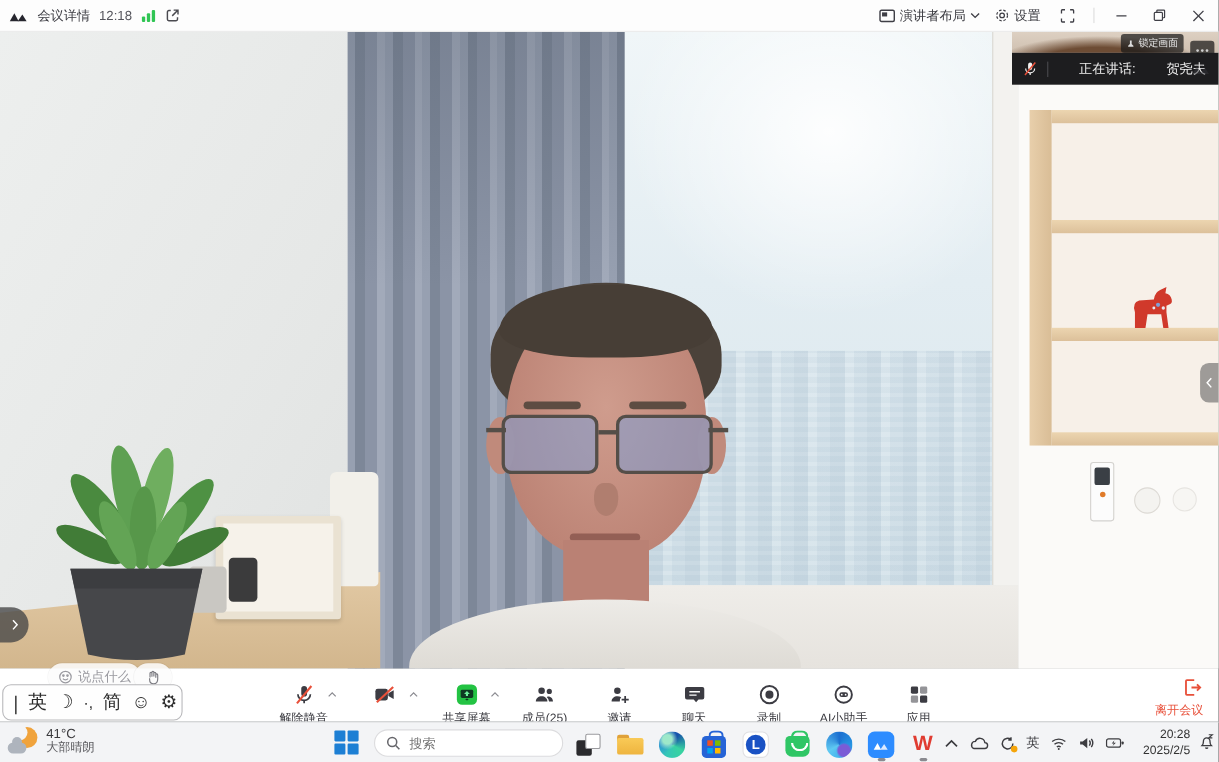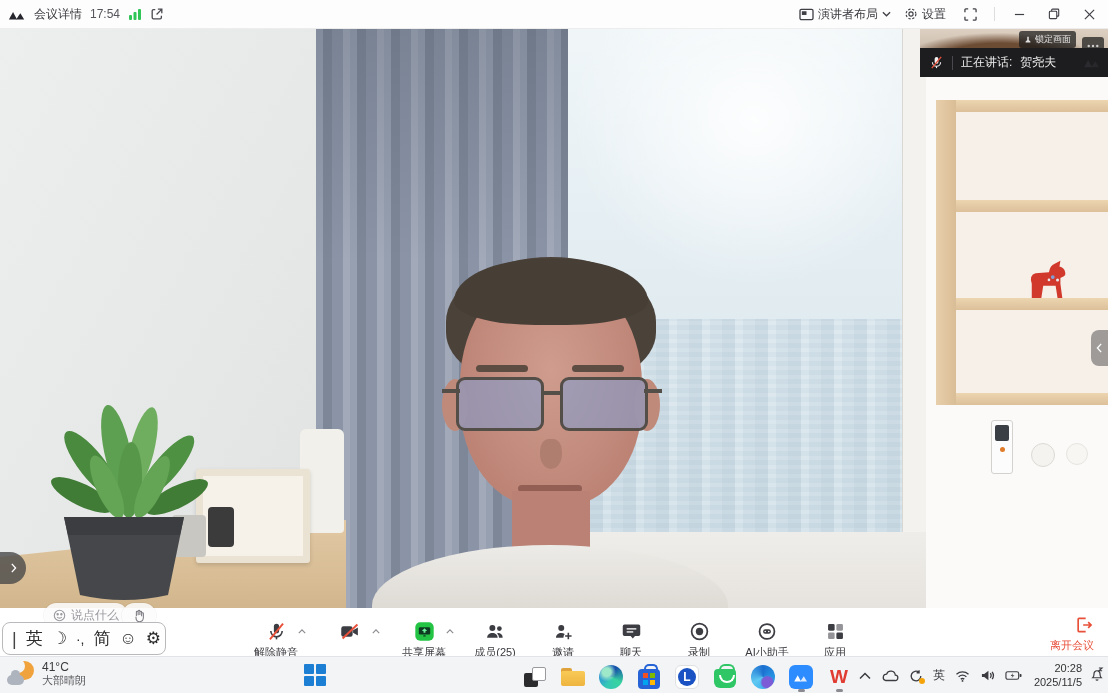--- a/index.html
+++ b/index.html
@@ -72,21 +72,21 @@
 
   
   .thumb-strip{left:920px;top:0;width:188px;height:19px;background:
       radial-gradient(ellipse at 42% 160%,#6d4c34 0 38%,rgba(109,76,52,0) 62%),
       linear-gradient(#ddd0c2,#cfc0b0);}
   .pill{position:absolute;height:17px;background:rgba(25,25,25,.72);border-radius:3px;color:#e6e6e6;
         font-size:9px;display:flex;align-items:center;gap:3px;padding:0 5px;}
   .banner{left:920px;top:19px;width:188px;height:29px;background:#1d1d1f;display:flex;align-items:center;
           gap:8px;padding:0 9px;z-index:5;}
   .banner-div{width:1px;height:14px;background:#4a4a4e;}
-  .banner-txt{font-size:12px;color:#f0f0f0;white-space:nowrap;}
+  .banner-txt{font-size:12px;color:#f0f0f0;white-space:nowrap;margin-left:20px;}
   .watermark{position:absolute;right:5px;top:7px;opacity:.5;}
 
   
   .tab-right{right:0;top:301px;width:17px;height:36px;background:rgba(85,85,85,.55);border-radius:8px 0 0 8px;
              display:flex;align-items:center;justify-content:center;color:#fff;font-size:11px;}
   .tab-left{left:0;top:523px;width:26px;height:32px;background:rgba(72,72,72,.8);border-radius:0 16px 16px 0;
             display:flex;align-items:center;justify-content:center;color:#fff;font-size:12px;}
 
   
   .qpill{position:absolute;height:25px;background:rgba(252,252,252,.88);border-radius:13px;display:flex;
@@ -162,21 +162,21 @@
 
   <div class="titlebar">
     <div class="tb-left">
       <span>
         <svg width="18" height="16" viewBox="0 0 20 16">
             <path d="M1 14h9L5.6 5.8z" fill="#26262e"></path>
             <path d="M9 14h9l-4.3-6.9z" fill="#26262e"></path>
           </svg>
       </span>
       <span class="tb-txt">会议详情</span>
-      <span class="tb-time">17:54</span>
+      <span class="tb-time">12:18</span>
       <span>
         <svg width="14" height="12" viewBox="0 0 14 12">
             <rect x="1" y="7" width="3" height="5" rx="1" fill="#30c554"></rect>
             <rect x="5.5" y="4" width="3" height="8" rx="1" fill="#30c554"></rect>
             <rect x="10" y="1" width="3" height="11" rx="1" fill="#30c554"></rect>
           </svg>
       </span>
       <span>
         <svg width="14" height="14" viewBox="0 0 16 16" fill="none" stroke="#4a4a50" stroke-width="1.5">
             <path d="M6 3H4a1.5 1.5 0 0 0-1.5 1.5V12A1.5 1.5 0 0 0 4 13.5h7.5A1.5 1.5 0 0 0 13 12v-2"></path>
@@ -509,20 +509,27 @@
       </span>
     </div>
 
     <div class="startbtn">
         <i></i>
         <i></i>
         <i></i>
         <i></i>
       </div>
 
+    <div class="searchbox">
+      <svg width="13" height="13" viewBox="0 0 14 14" fill="none" stroke="#66666b" stroke-width="1.5">
+          <circle cx="6" cy="6" r="4.4"></circle>
+          <line x1="9.4" y1="9.4" x2="13" y2="13"></line>
+        </svg>
+      <input placeholder="搜索" style="">
+    </div>
 
     <div class="appsrow">
       <div class="appcell">
           <span class="tv-ic">
             <span class="b1"></span>
             <span class="b2"></span>
           </span>
         </div>
       <div class="appcell">
           <span class="folder-ic">
@@ -595,21 +602,21 @@
         <svg width="17" height="11" viewBox="0 0 18 11" fill="none" stroke="#3c3c40" stroke-width="1.2">
             <rect x="1" y="1.5" width="13.5" height="8" rx="2"></rect>
             <rect x="15.5" y="4" width="2" height="3" rx="0.8" fill="#3c3c40" stroke="none"></rect>
             <path d="M8.6 2.8 6 6h2l-1.2 2.4L10 5.2H7.8z" fill="#3c3c40" stroke="none"></path>
           </svg>
       </span>
     </div>
 
     <div class="clock">
       <div>20:28</div>
-      <div>2025/11/5</div>
+      <div>2025/2/5</div>
     </div>
 
     <span class="bell">
       <svg width="14" height="15" viewBox="0 0 15 16" fill="none" stroke="#3c3c40" stroke-width="1.3">
           <path d="M3 11.5c1-1 1.3-2.2 1.3-4A3.2 3.2 0 0 1 7.5 4a3.2 3.2 0 0 1 3.2 3.5c0 1.8.3 3 1.3 4z"></path>
           <path d="M6.3 13.3a1.3 1.3 0 0 0 2.4 0"></path>
           <path d="M9.5 1h3.5l-3.5 3h3.5" stroke-width="1.1"></path>
         </svg>
     </span>
   </div>

